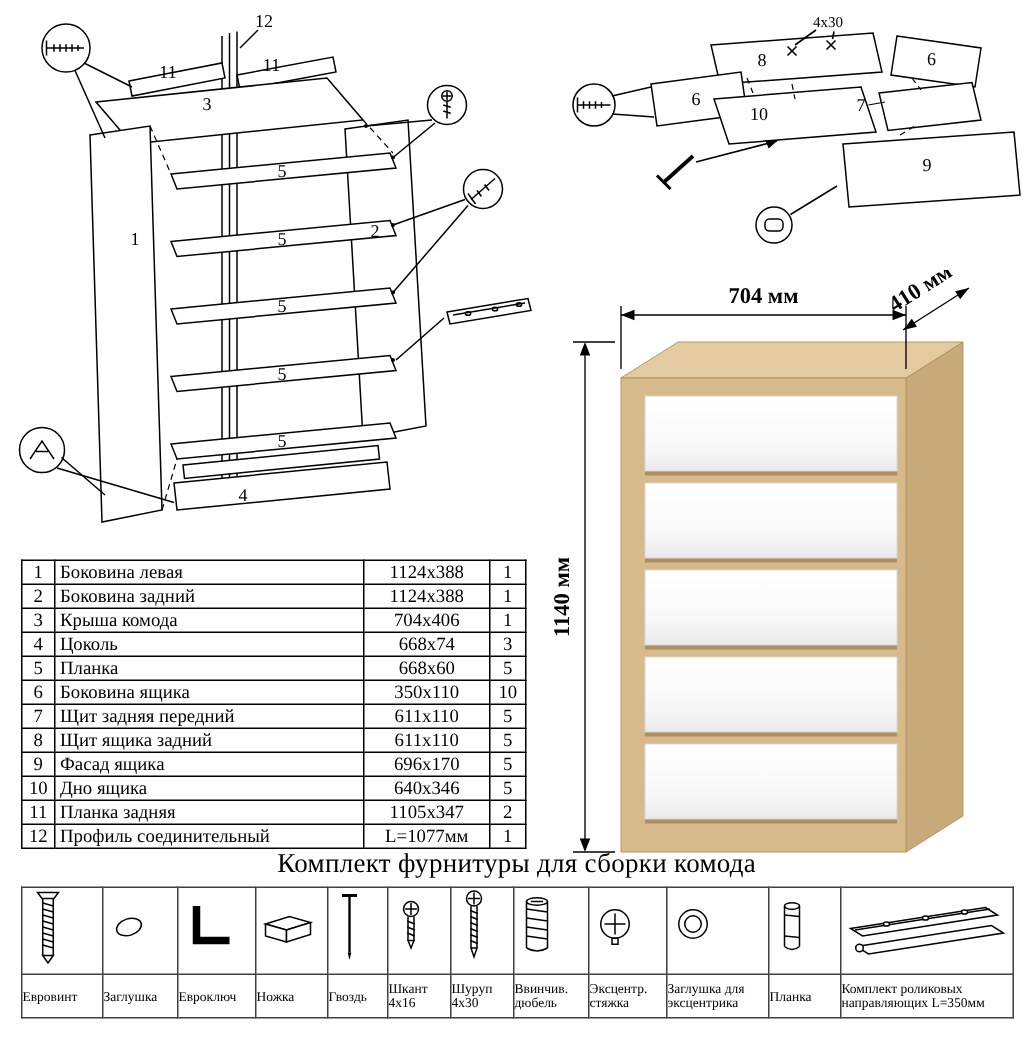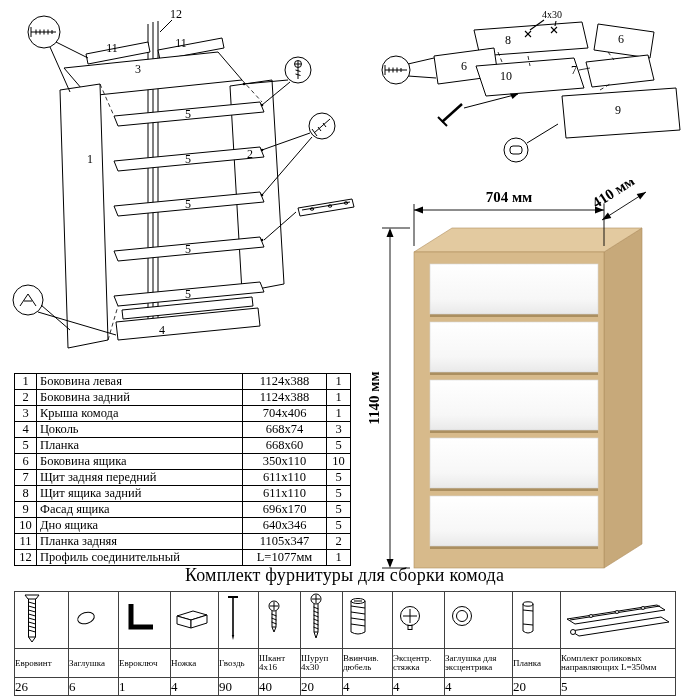--- a/index.html
+++ b/index.html
@@ -516,28 +516,14 @@
     <td class="hw-name-cell">Ножка</td>
     <td class="hw-name-cell">Гвоздь</td>
     <td class="hw-name-cell">Шкант 4х16</td>
     <td class="hw-name-cell">Шуруп 4х30</td>
     <td class="hw-name-cell">Ввинчив. дюбель</td>
     <td class="hw-name-cell">Эксцентр. стяжка</td>
     <td class="hw-name-cell">Заглушка для эксцентрика</td>
     <td class="hw-name-cell">Планка</td>
     <td class="hw-name-cell">Комплект роликовых направляющих L=350мм</td>
   </tr>
-  <tr>
-    <td class="hw-qty-cell">26</td>
-    <td class="hw-qty-cell">6</td>
-    <td class="hw-qty-cell">1</td>
-    <td class="hw-qty-cell">4</td>
-    <td class="hw-qty-cell">90</td>
-    <td class="hw-qty-cell">40</td>
-    <td class="hw-qty-cell">20</td>
-    <td class="hw-qty-cell">4</td>
-    <td class="hw-qty-cell">4</td>
-    <td class="hw-qty-cell">4</td>
-    <td class="hw-qty-cell">20</td>
-    <td class="hw-qty-cell">5</td>
-  </tr>
 </tbody>
   </table>
 
 </body></html>

